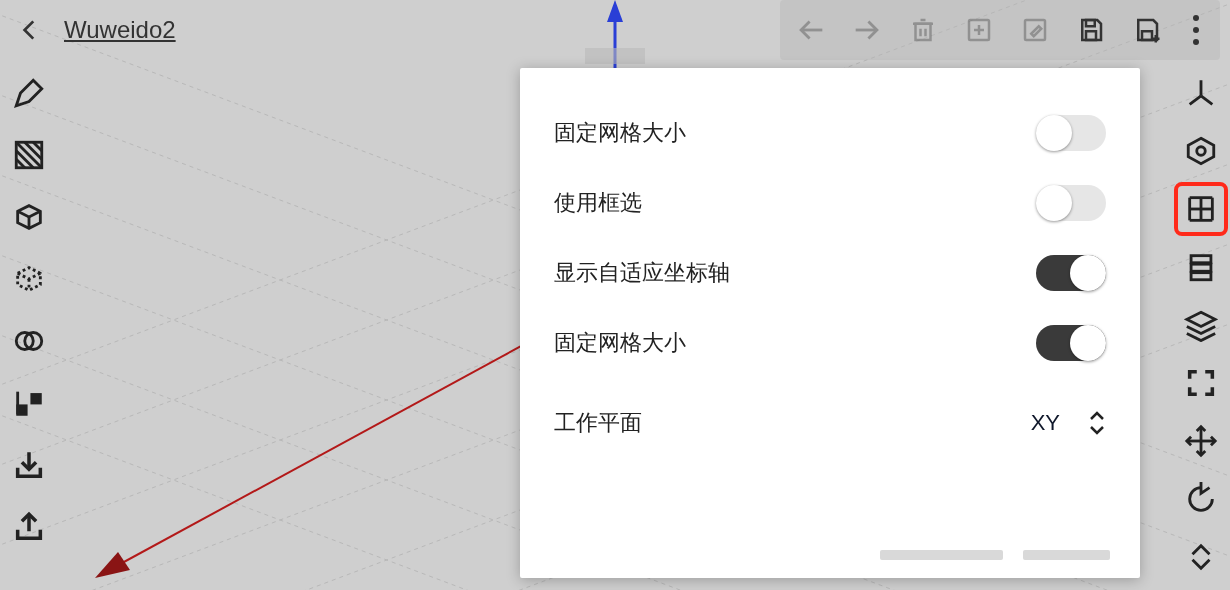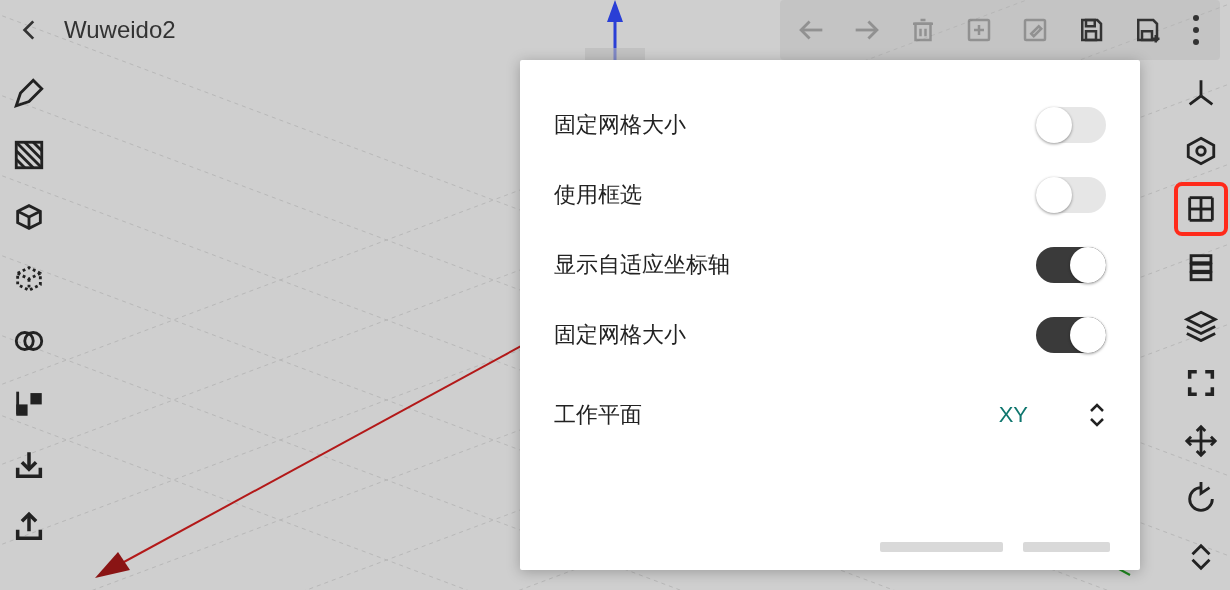--- a/index.html
+++ b/index.html
@@ -12,21 +12,21 @@
     background: #cfcfcf;
   }
   .viewport svg { position:absolute; inset:0; width:100%; height:100%; }
 
   
   .header {
     position: absolute; top: 0; left: 0; right: 0; height: 60px;
     display: flex; align-items: center;
   }
   .back-btn { width: 60px; height: 60px; display:flex; align-items:center; justify-content:center; }
-  .title { font-size: 24px; color: #333; padding-left: 4px; }
+  .title { font-size: 24px; color: #333; padding-left: 4px; text-decoration: underline; }
 
   .header-right {
     position:absolute; right:10px; top:0; height:60px;
     display:flex; align-items:center; gap:2px;
     background: rgba(180,180,180,0.4);
     border-radius:4px;
     padding: 0 4px;
   }
   .hbtn { width:54px; height:54px; display:flex; align-items:center; justify-content:center; }
   .hbtn.disabled svg { opacity:0.35; }
@@ -47,21 +47,21 @@
     display:flex; flex-direction:column; gap:12px;
   }
   .right-tools .tbtn.highlight {
     outline: 4px solid #ff2a1a;
     border-radius:4px;
   }
 
   
   .panel {
     position:absolute;
-    left: 520px; top: 60px;
+    left: 520px; top: 68px;
     width: 620px; height: 510px;
     background: #fff;
     border-radius: 2px;
     box-shadow: 0 2px 14px rgba(0,0,0,0.25);
     padding: 30px 34px 10px 34px;
   }
   .row {
     display:flex; align-items:center; justify-content:space-between;
     height: 70px;
     font-size: 22px; color:#222;
@@ -71,21 +71,21 @@
     width: 70px; height: 36px; border-radius: 20px; position:relative;
     background:#e6e6e6;
   }
   .toggle.on { background:#3a3a3a; }
   .knob {
     position:absolute; top:0; width:36px; height:36px; border-radius:50%;
     background:#fff; box-shadow:0 1px 3px rgba(0,0,0,0.4);
   }
   .toggle.off .knob { left:0; }
   .toggle.on .knob { right:0; }
-  .select-val { display:flex; align-items:center; gap:60px; font-size:22px; color:#0f766e; }
+  .select-val { display:flex; align-items:center; gap:28px; font-size:22px; color:#0f172a; }
   .chevrons { display:flex; flex-direction:column; line-height:10px; gap:4px;}
   .chevrons svg { display:block; }
   .scroll-indicator {
     position:absolute; bottom:18px; right:30px;
     width:230px; height:10px; display:flex; gap:20px;
   }
   .scroll-indicator span { flex:1; background:#d9d9d9; border-radius:2px; }
   .scroll-indicator span:first-child{ flex:1.4;}
 </style>
 </head>

